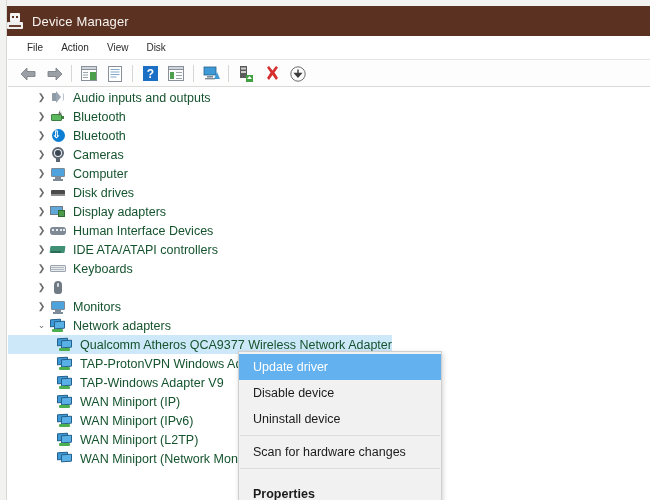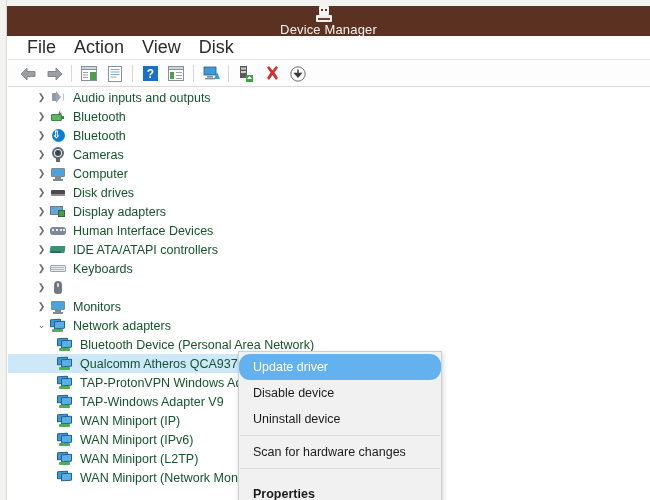--- a/index.html
+++ b/index.html
@@ -31,21 +31,20 @@
   }
 
   
   #titlebar {
     position: absolute;
     left: 7px; top: 6px;
     width: 643px; height: 30px;
     background: #5b3222;
     display: flex;
     align-items: center;
-    flex-direction: column;
   }
   #titlebar .tb-icon {
     width: 16px; height: 16px;
     position: relative;
     flex: 0 0 auto;
     margin-right: 9px;
   }
   .tb-icon .tb-base {
     position: absolute; left: 0; bottom: 0;
     width: 16px; height: 7px;
@@ -83,21 +82,21 @@
     position: absolute;
     left: 8px; top: 36px;
     width: 642px; height: 24px;
     background: #ffffff;
     display: flex;
     align-items: center;
     padding-left: 10px;
     border-bottom: 1px solid #e4e4e2;
   }
   .menu-item {
-    font-size: 18px;
+    font-size: 10px;
     color: #2b2b2b;
     padding: 2px 9px;
     white-space: nowrap;
     cursor: default;
   }
 
   
   #toolbar {
     position: absolute;
     left: 8px; top: 61px;
@@ -380,21 +379,20 @@
     display: flex; align-items: center;
     padding-left: 14px;
     font-size: 12.5px;
     color: #1b1b1b;
     white-space: nowrap;
     cursor: default;
   }
   .ctx-item.hl {
     background: #63b1ef;
     color: #ffffff;
-    border-radius: 11px;
   }
   .ctx-item.bold { font-weight: bold; margin-top: 12px; }
   .ctx-sep {
     height: 1px;
     background: #dcdcdc;
     margin: 3px 1px;
   }
 </style>
 </head>
 <body>
@@ -664,30 +662,20 @@
       <span class="ico">
         <span class="ic ic-net">
             <span class="s1"></span>
             <span class="s2"></span>
             <span class="base"></span>
           </span>
       </span>
       <span class="lbl">Network adapters</span>
     </div>
 
-    <div class="row indent-1">
-      <span class="ico">
-        <span class="ic ic-net">
-            <span class="s1"></span>
-            <span class="s2"></span>
-            <span class="base"></span>
-          </span>
-      </span>
-      <span class="lbl">Bluetooth Device (Personal Area Network)</span>
-    </div>
 
     <div class="row indent-1 selected">
       <span class="selband"></span>
       <span class="ico">
         <span class="ic ic-net">
             <span class="s1"></span>
             <span class="s2"></span>
             <span class="base"></span>
           </span>
       </span>

